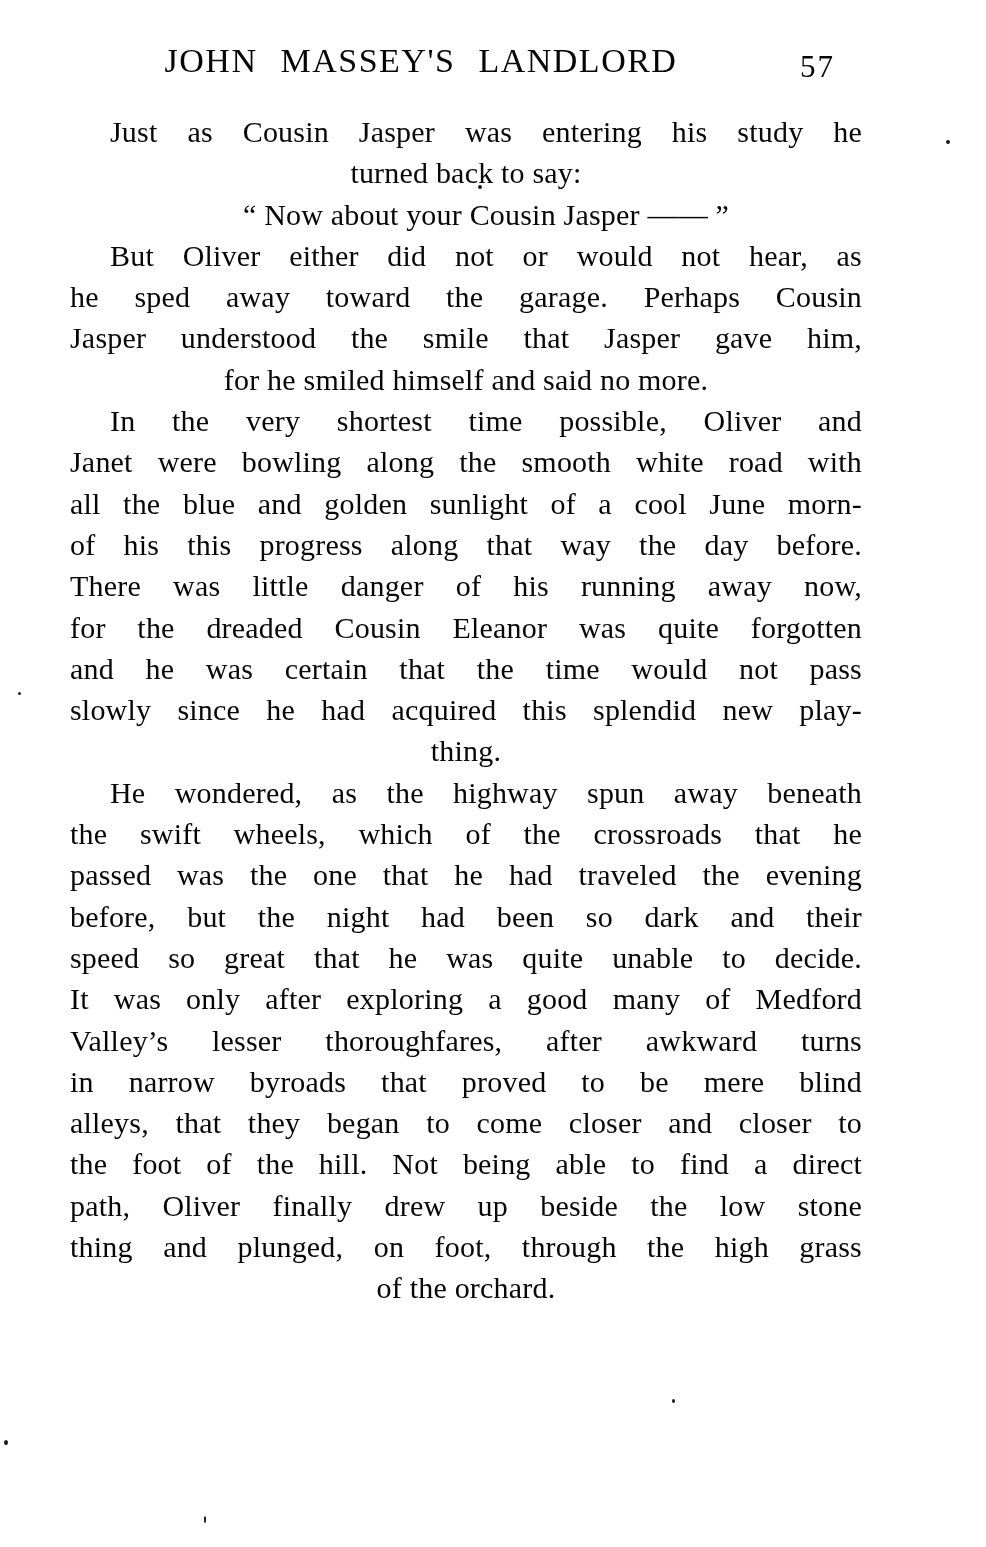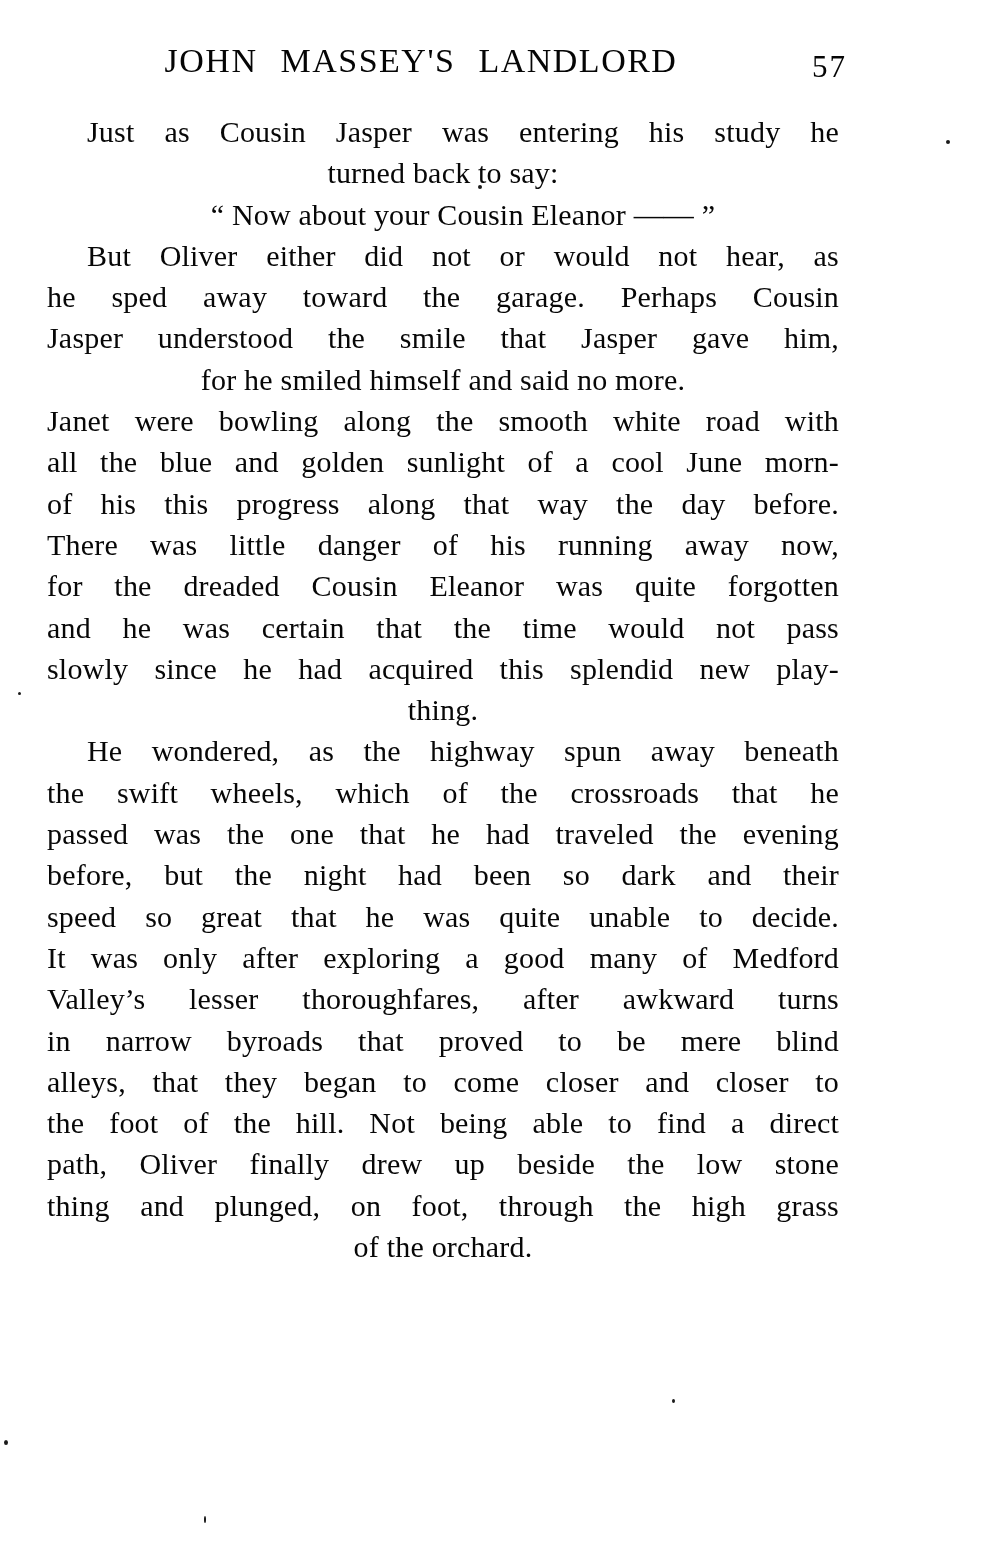--- a/index.html
+++ b/index.html
@@ -35,29 +35,29 @@
     top: 0;
     text-align: center;
     font-size: 34px;
     letter-spacing: 1.5px;
     word-spacing: 13px;
     white-space: nowrap;
     color: #050505;
   }
   .page-number {
     position: absolute;
-    right: 0;
+    right: 12px;
     top: 7px;
     font-size: 31px;
     letter-spacing: 2px;
     color: #050505;
   }
   .body-text {
     position: absolute;
-    left: 47px;
+    left: 70px;
     top: 111px;
     width: 792px;
   }
   .line {
     height: 41.3px;
     line-height: 41.3px;
     font-size: 30px;
     white-space: nowrap;
     letter-spacing: 0.2px;
     color: #070707;
@@ -90,25 +90,26 @@
 <div class="page">
 
   <div class="header">
     <div class="running-title">JOHN MASSEY'S LANDLORD</div>
     <div class="page-number">57</div>
   </div>
 
   <div class="body-text" id="body-lines">
       <div class="line indent justify">Just as Cousin Jasper was entering his study he</div>
       <div class="line">turned back to say:</div>
-      <div class="line indent">“ Now about your Cousin Eleanor —— ”</div>
+      <div class="line indent">“ Now about your Cousin Jasper —— ”</div>
       <div class="line indent justify">But Oliver either did not or would not hear, as</div>
       <div class="line justify">he sped away toward the garage.  Perhaps Cousin</div>
       <div class="line justify">Jasper understood the smile that Jasper gave him,</div>
       <div class="line">for he smiled himself and said no more.</div>
+      <div class="line indent justify">In the very shortest time possible, Oliver and</div>
       <div class="line justify">Janet were bowling along the smooth white road with</div>
       <div class="line justify">all the blue and golden sunlight of a cool June morn-</div>
       <div class="line justify">of his this progress along that way the day before.</div>
       <div class="line justify">There was little danger of his running away now,</div>
       <div class="line justify">for the dreaded Cousin Eleanor was quite forgotten</div>
       <div class="line justify">and he was certain that the time would not pass</div>
       <div class="line justify">slowly since he had acquired this splendid new play-</div>
       <div class="line">thing.</div>
       <div class="line indent justify">He wondered, as the highway spun away beneath</div>
       <div class="line justify">the swift wheels, which of the crossroads that he</div>

